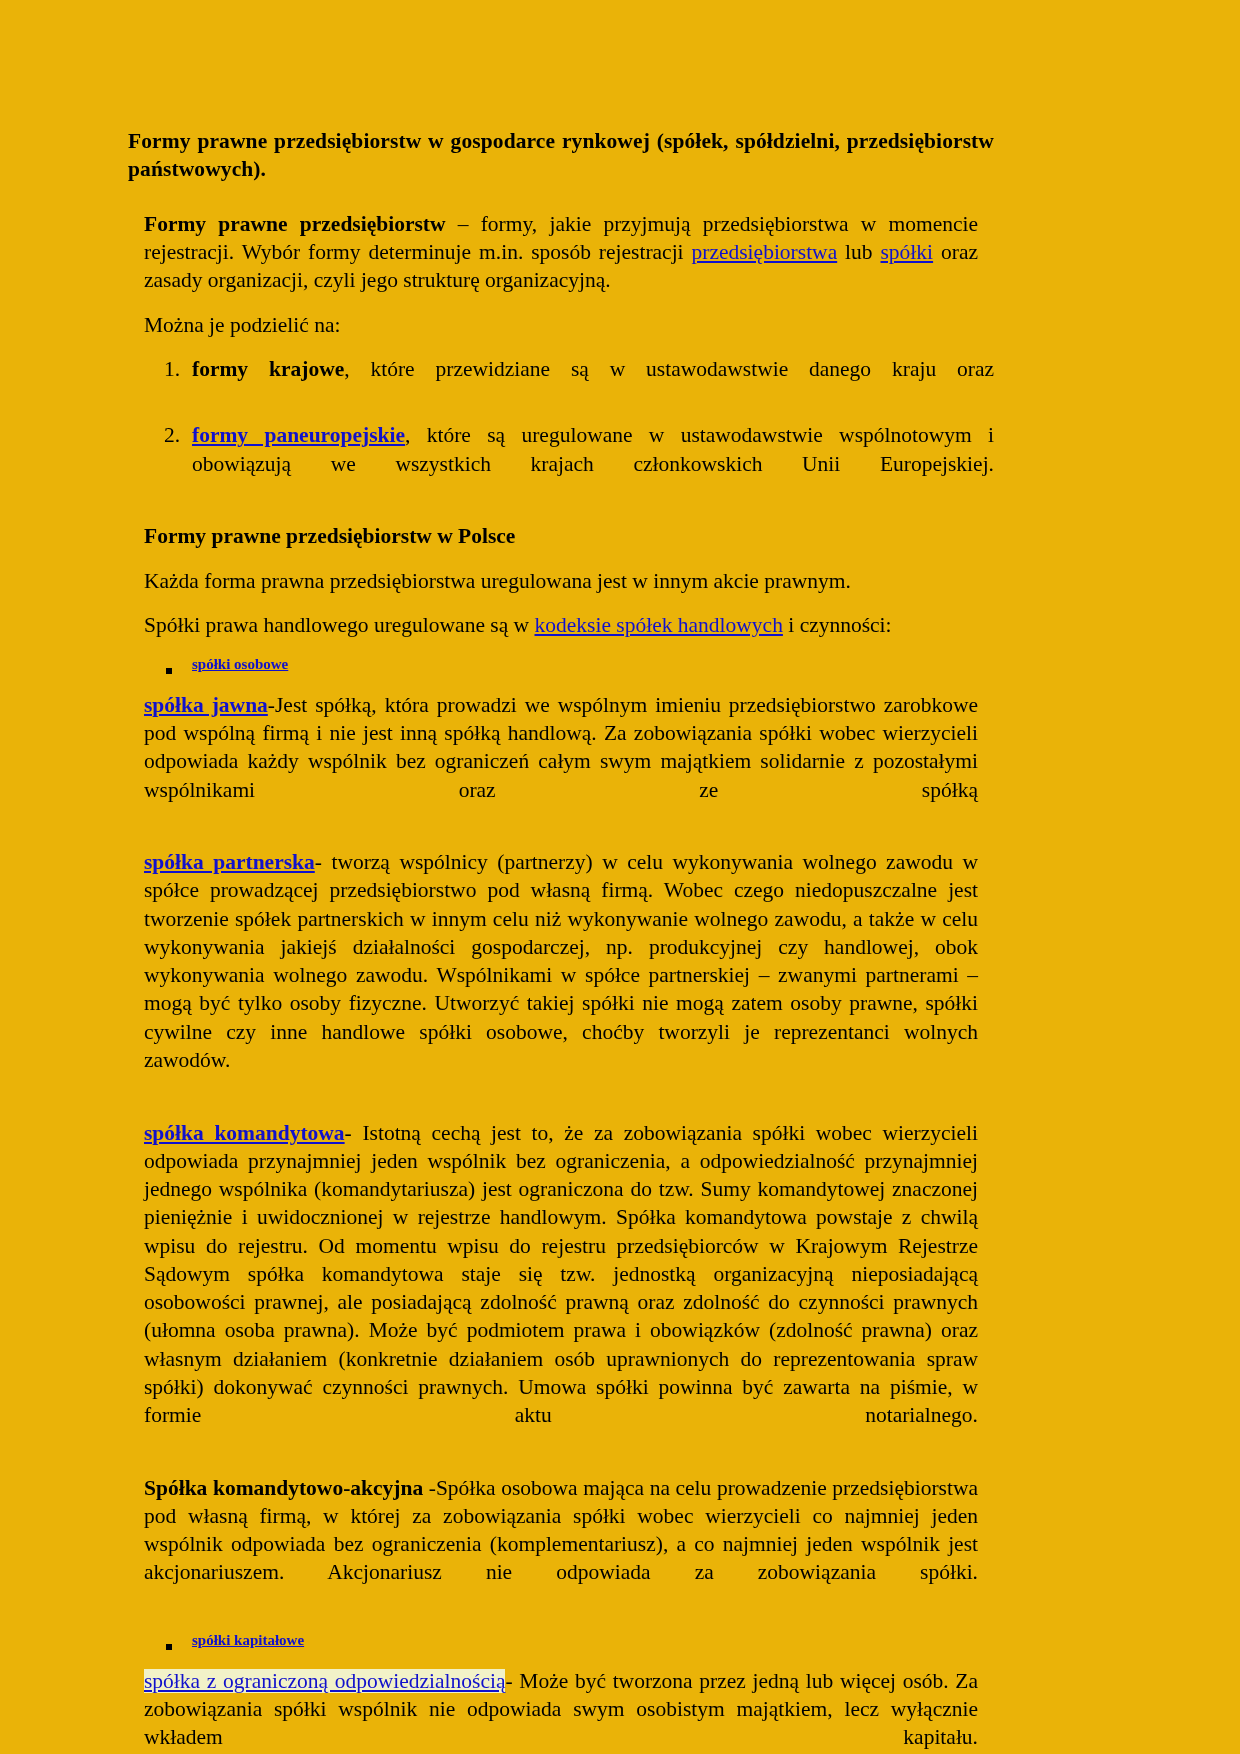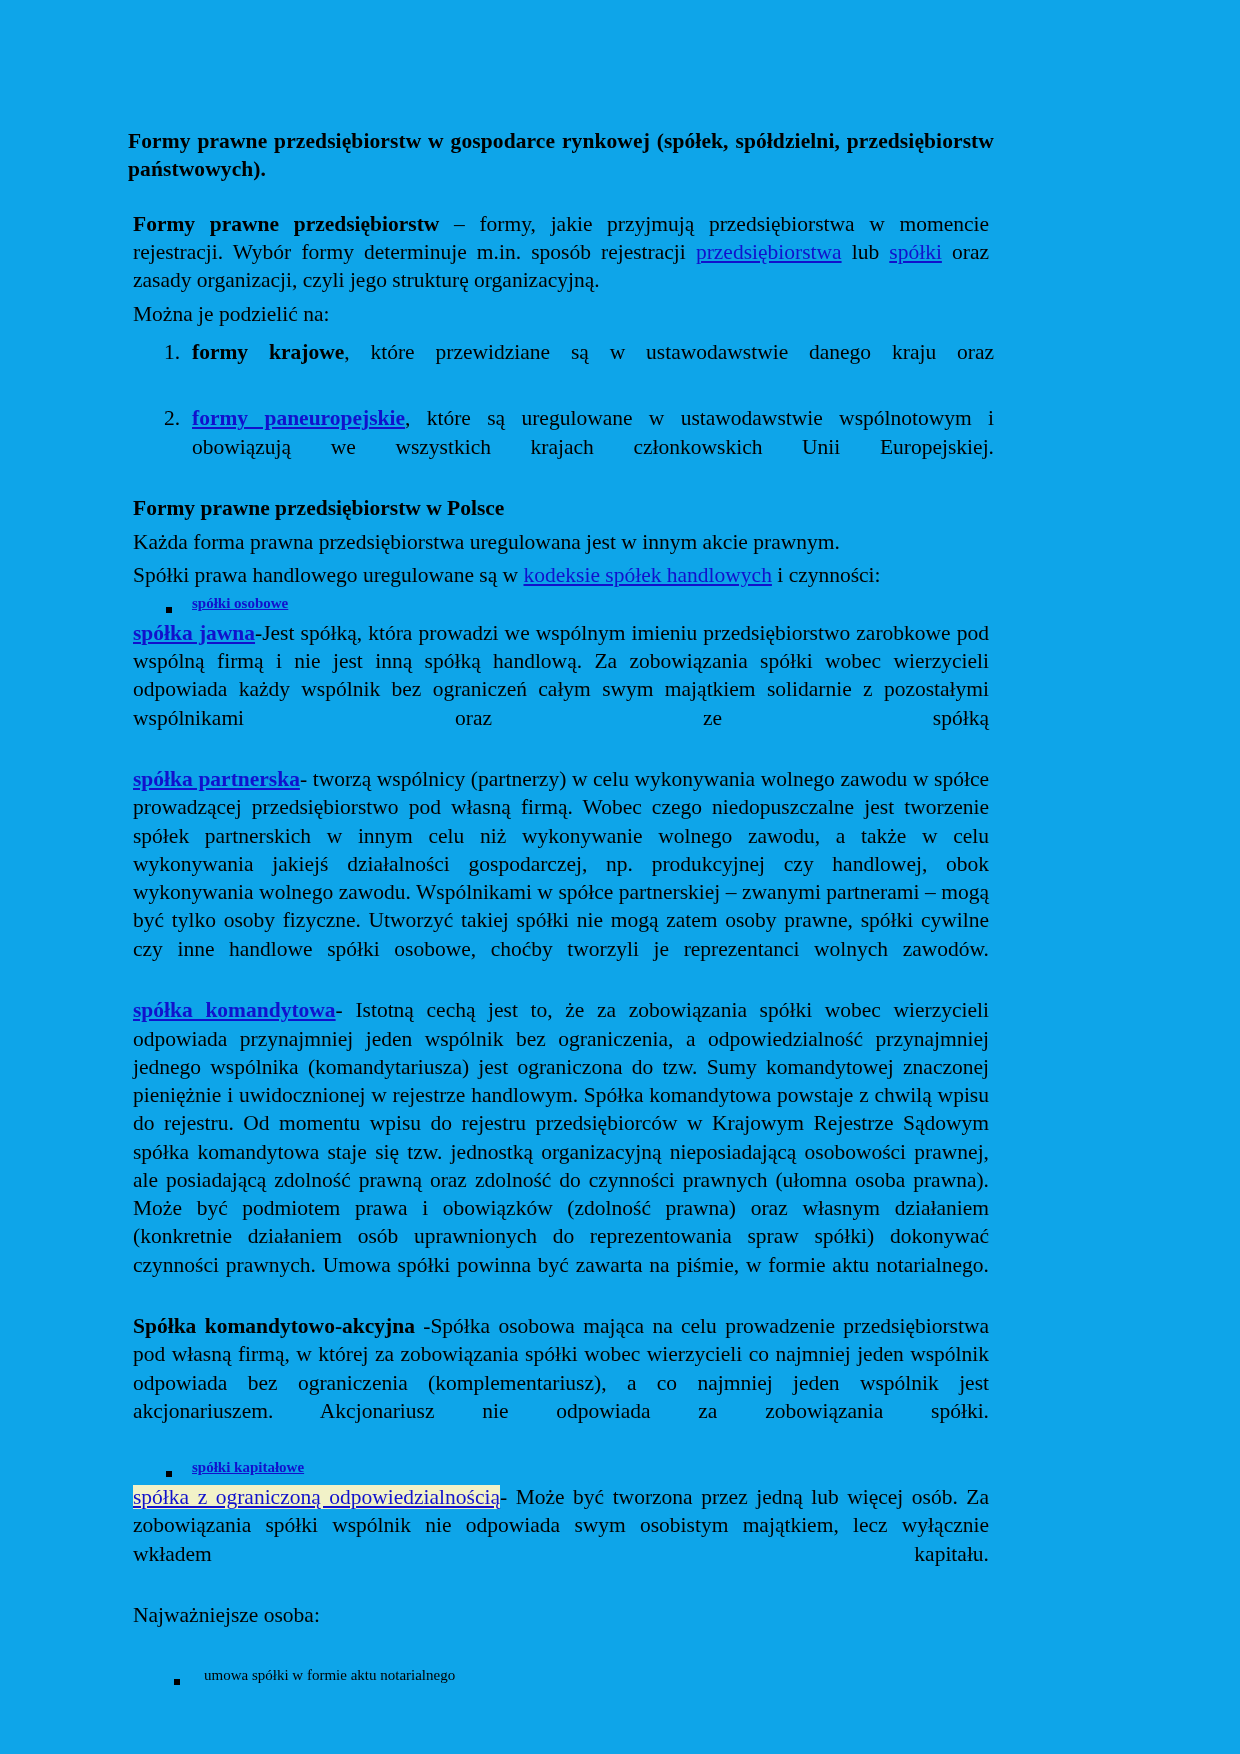--- a/index.html
+++ b/index.html
@@ -10,21 +10,21 @@
   }
   body {
     font-family: "Liberation Serif", "DejaVu Serif", serif;
     color: #000000;
   }
   .page {
     position: relative;
     width: 1240px;
     height: 1754px;
     margin: 0 auto;
-    background: #0ea5e9;
+    background: #eab308;
     box-sizing: border-box;
     overflow: hidden;
   }
   .content {
     position: absolute;
     left: 128px;
     top: 128px;
     width: 866px;
   }
   .doc-title {
@@ -32,21 +32,21 @@
     font-weight: bold;
     line-height: 1.30;
     text-align: justify;
     text-align-last: left;
     margin: 0 0 26px 0;
     letter-spacing: 0.1px;
   }
   p.para {
     font-size: 21.5px;
     line-height: 1.315;
-    margin: 5px;
+    margin: 16px;
     text-align: justify;
     text-align-last: left;
   }
   p.para.jfull {
     text-align: justify;
   }
   p.para.jfull::after {
     content: "";
     display: inline-block;
     width: 100%;

